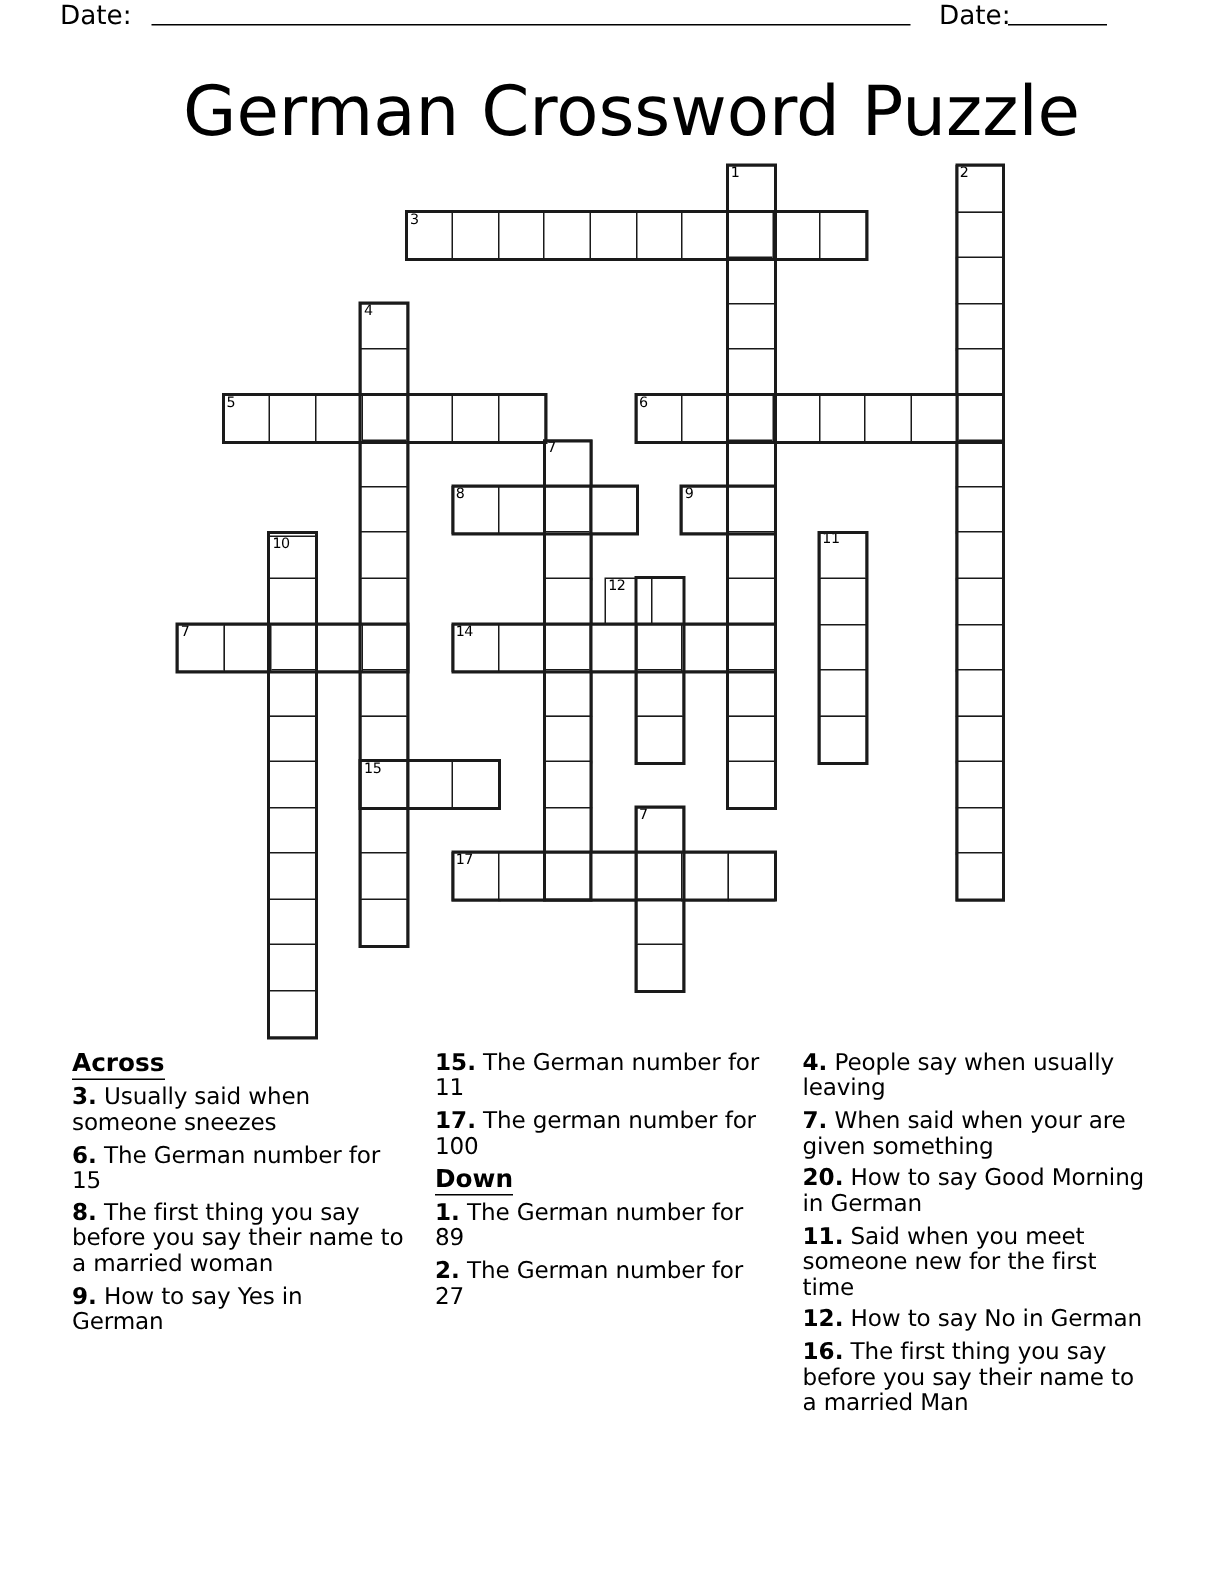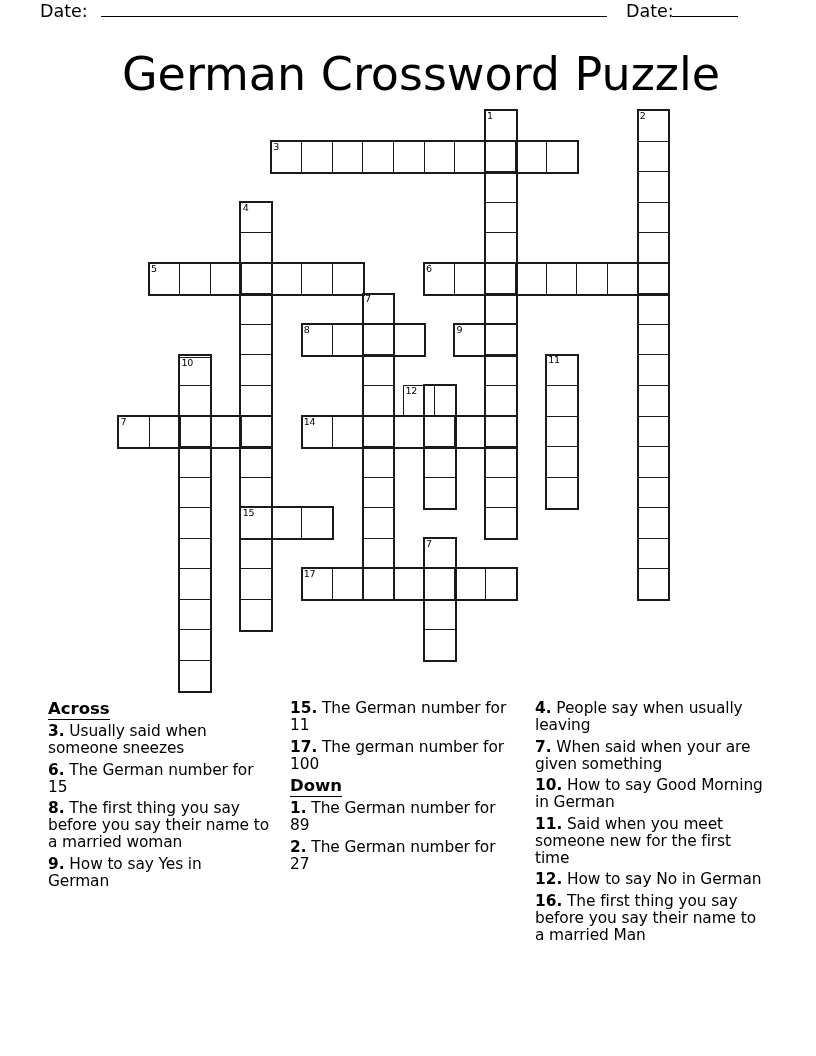--- a/index.html
+++ b/index.html
@@ -250,21 +250,21 @@
         <p class="clue"><b>1.</b> The German number for
 89</p>
         <p class="clue"><b>2.</b> The German number for
 27</p>
       </div>
       <div class="clue-col" style="left: 535px;">
         <p class="clue"><b>4.</b> People say when usually
 leaving</p>
         <p class="clue"><b>7.</b> When said when your are
 given something</p>
-        <p class="clue"><b>10.</b> How to say Good Morning
+        <p class="clue"><b>20.</b> How to say Good Morning
 in German</p>
         <p class="clue"><b>11.</b> Said when you meet
 someone new for the first
 time</p>
         <p class="clue"><b>12.</b> How to say No in German</p>
         <p class="clue"><b>16.</b> The first thing you say
 before you say their name to
 a married Man</p>
       </div>
     </div>

